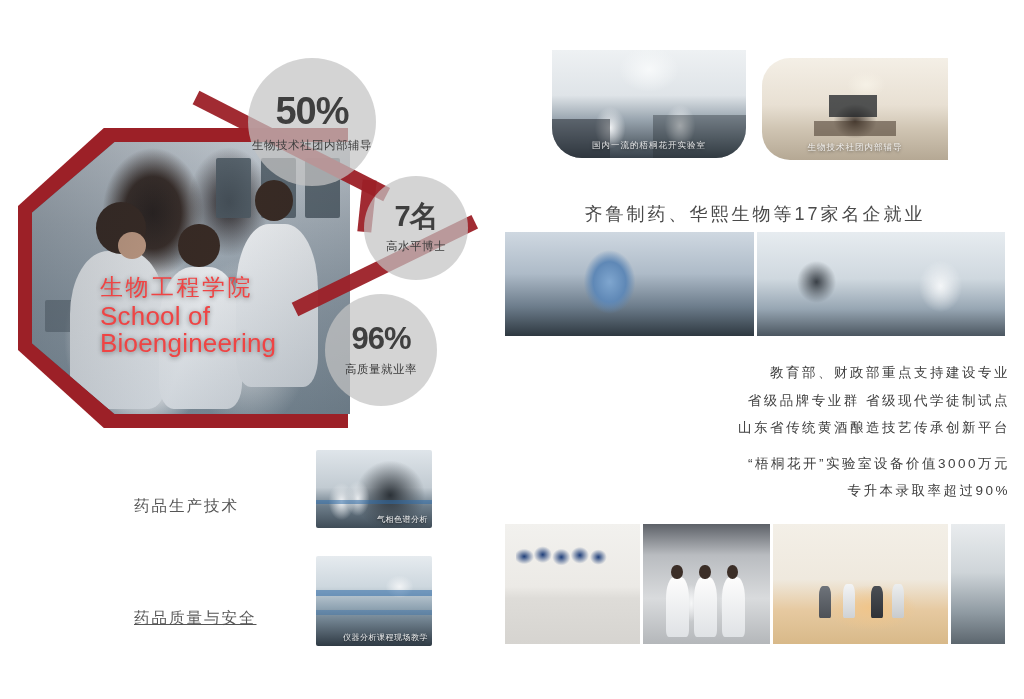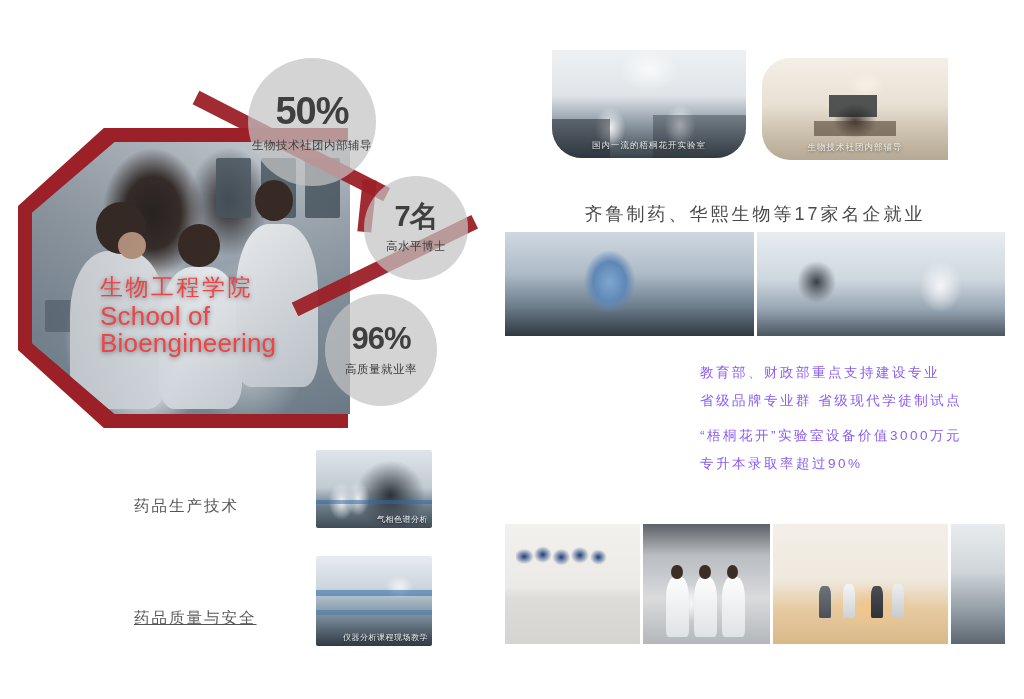--- a/index.html
+++ b/index.html
@@ -113,22 +113,22 @@
   #mid .seg{flex:1;position:relative;overflow:hidden;}
   #mid .s1{background:
       radial-gradient(ellipse 34px 42px at 42% 48%, #7fa6cf 0%, #5f88b6 48%, rgba(95,136,182,0) 76%),
       linear-gradient(180deg,#cfd8e1 0%, #aebbc8 40%, #6c7c8b 72%, #2e3840 100%);}
   #mid .s2{background:
       radial-gradient(ellipse 30px 36px at 74% 52%, #f4f6f8 0%, rgba(244,246,248,0) 72%),
       radial-gradient(ellipse 28px 30px at 24% 48%, #3a4047 0%, rgba(58,64,71,0) 70%),
       linear-gradient(180deg,#e7ecf0 0%, #cfd8df 45%, #97a6b3 74%, #4b5660 100%);}
 
   
-  .rtext{position:absolute;left:700px;top:366px;width:310px;text-align:left;
-    color:#8b5cf6;font-size:13.5px;letter-spacing:2.5px;line-height:1;}
+  .rtext{position:absolute;left:700px;top:366px;width:310px;text-align:right;
+    color:#404040;font-size:13.5px;letter-spacing:2.5px;line-height:1;}
   .rtext .ln{margin-bottom:14px;white-space:nowrap;}
   .rtext .gap{margin-top:22px;}
 
   
   #bot{position:absolute;left:505px;top:524px;width:500px;height:120px;display:flex;gap:3px;overflow:hidden;}
   #bot .seg{position:relative;overflow:hidden;}
   #bot .b1{flex:1.55;background:linear-gradient(180deg,#f2f1ee 0%,#eceae6 52%,#dedcd8 62%,#d6d4d0 100%);}
   #bot .b1 .calli{position:absolute;left:8%;top:14%;width:76%;height:26%;
     background:
       radial-gradient(ellipse 14px 11px at 8% 50%, #1f3f7a 0%, rgba(31,63,122,0) 70%),
@@ -225,20 +225,21 @@
   <div class="headline">齐鲁制药、华熙生物等17家名企就业</div>
 
   <div id="mid">
     <div class="seg s1"></div>
     <div class="seg s2"></div>
   </div>
 
   <div class="rtext">
     <div class="ln">教育部、财政部重点支持建设专业</div>
     <div class="ln">省级品牌专业群  省级现代学徒制试点</div>
+    <div class="ln">山东省传统黄酒酿造技艺传承创新平台</div>
     <div class="ln gap">“梧桐花开”实验室设备价值3000万元</div>
     <div class="ln">专升本录取率超过90%</div>
   </div>
 
   <div id="bot">
     <div class="seg b1">
       <div class="calli"></div>
     </div>
     <div class="seg b2">
       <div class="fig" style="left:18%;top:44%;width:18%;height:50%;"></div>

